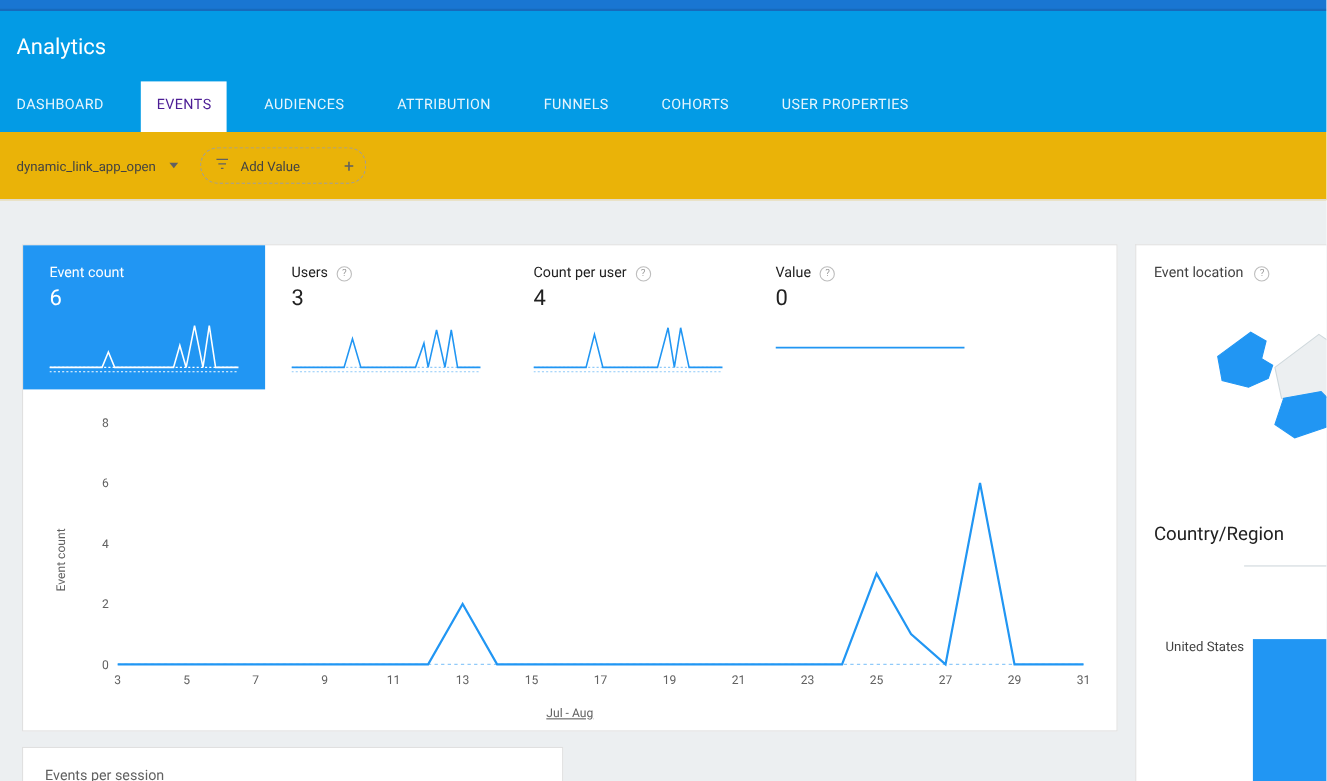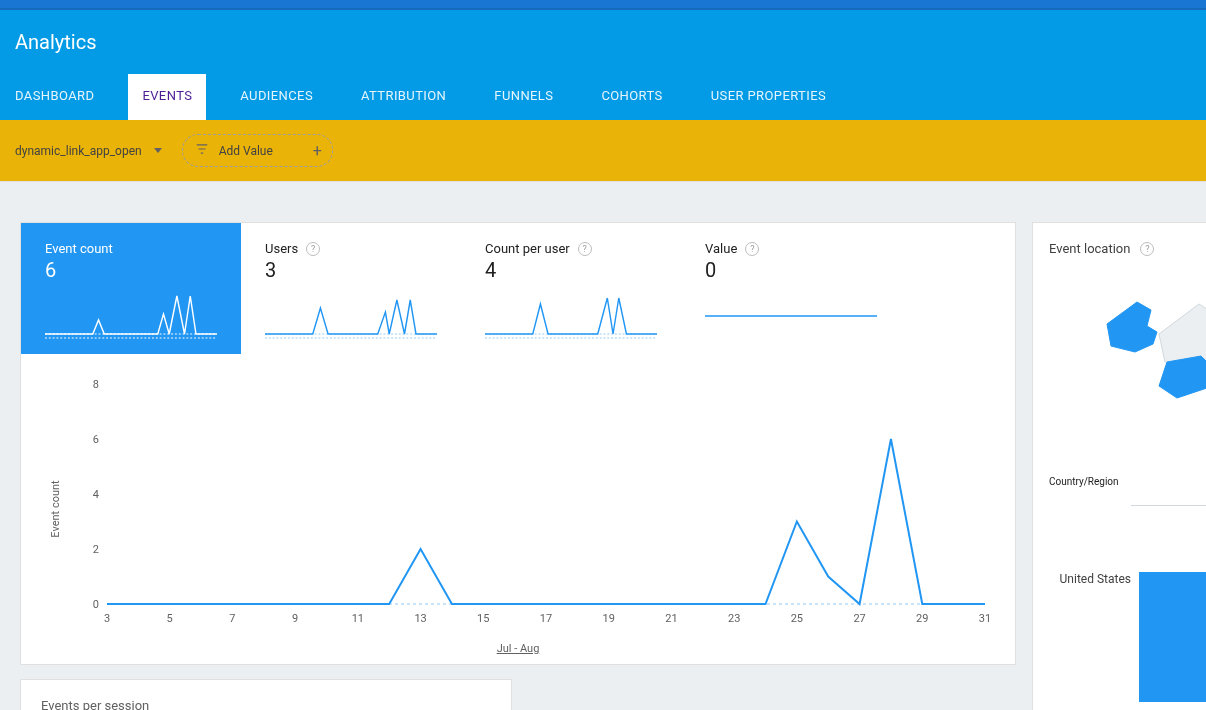--- a/index.html
+++ b/index.html
@@ -156,21 +156,21 @@
     border-right: none;
     width: 174px;
     padding: 18px 0 0 16px;
   }
   .side-title {
     font-size: 13px;
     color: #424242;
     display: flex; align-items: center; gap: 10px;
   }
   .map-area { height: 170px; margin-top: 8px; position: relative; overflow: hidden; }
-  .cr-title { font-size: 10px; color: #212121; margin-top: 42px; }
+  .cr-title { font-size: 17px; color: #212121; margin-top: 42px; }
   .cr-row {
     display: flex; align-items: flex-start;
     margin-top: 66px;
     font-size: 12px;
     color: #424242;
   }
   .cr-row .bar {
     background: #2196f3;
     height: 130px;
     flex: 1;

